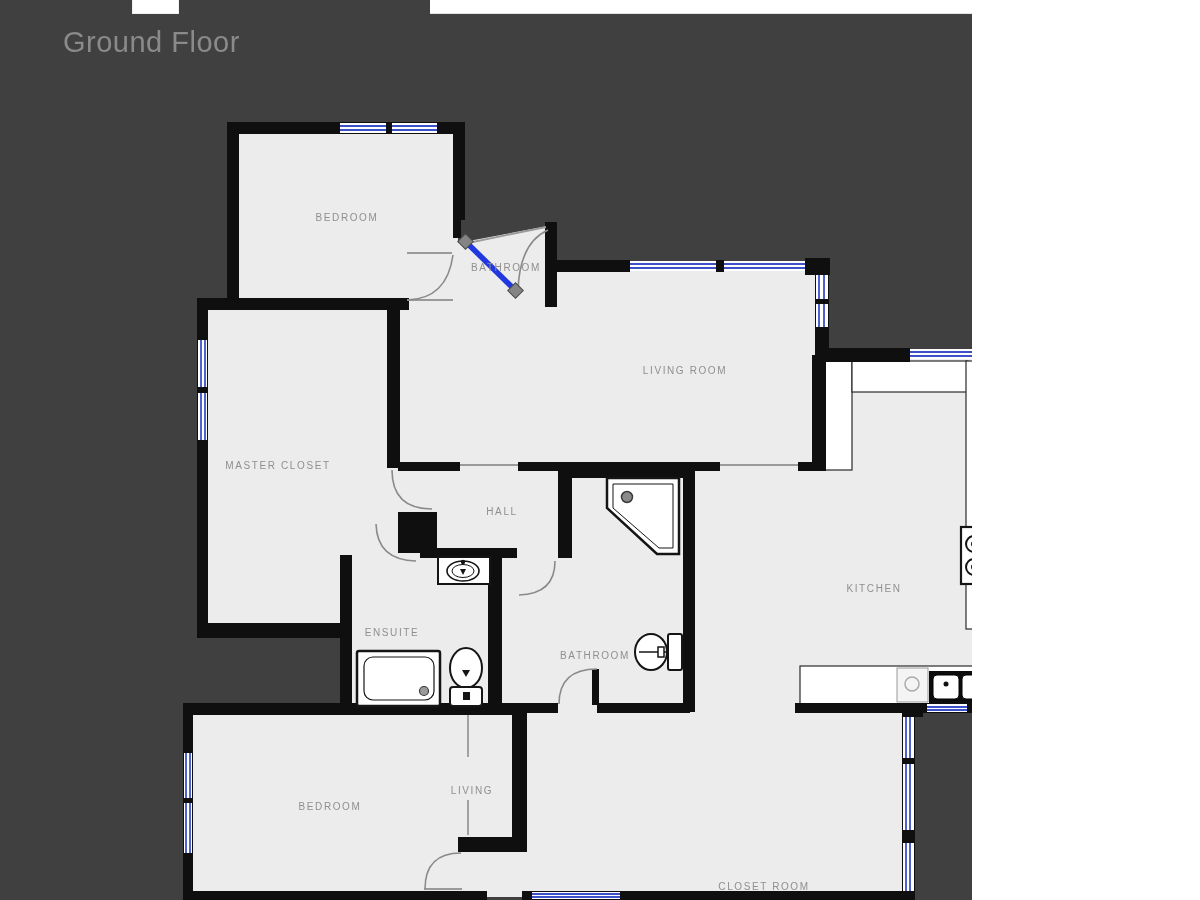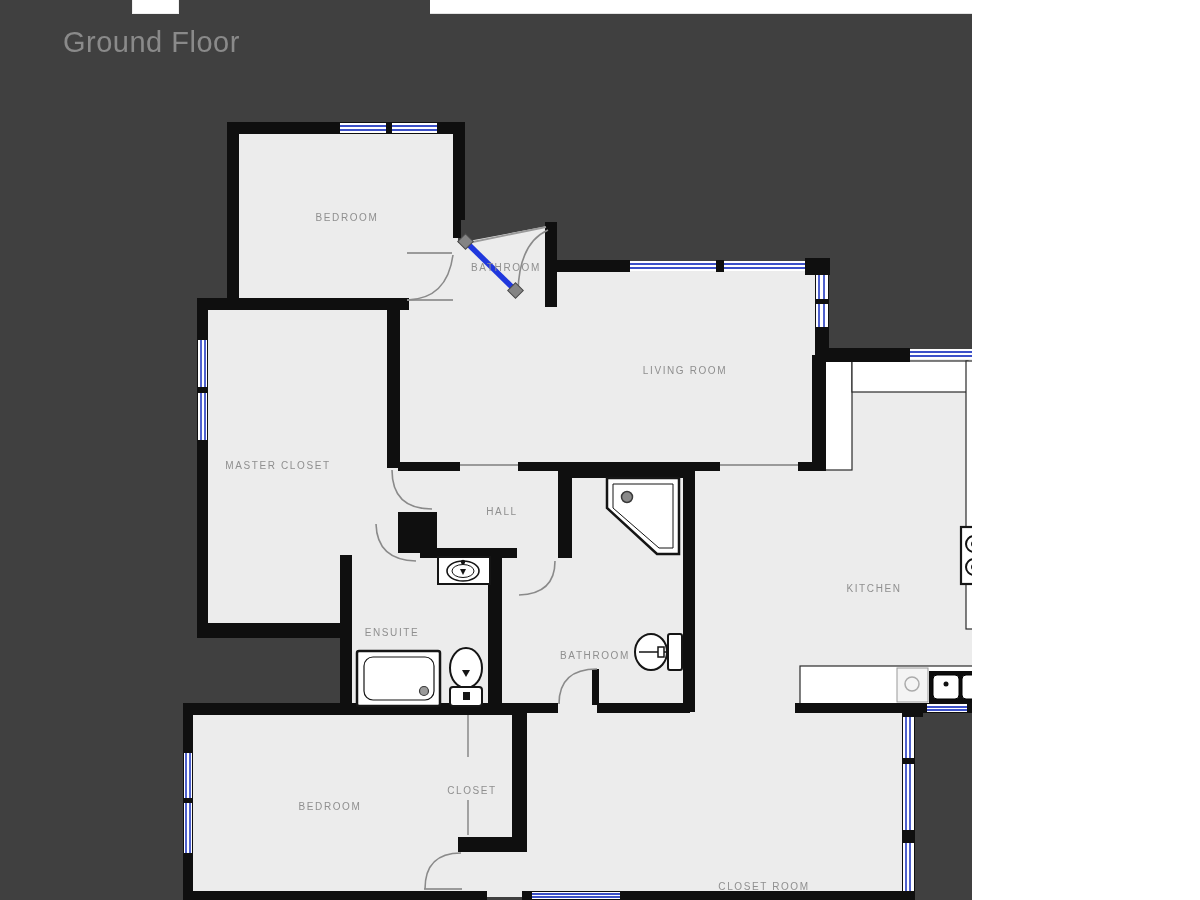--- a/index.html
+++ b/index.html
@@ -257,16 +257,16 @@
 
   <div class="room-label" style="left:347px;top:217px;">BEDROOM</div>
   <div class="room-label" style="left:506px;top:267px;">BATHROOM</div>
   <div class="room-label" style="left:685px;top:370px;">LIVING ROOM</div>
   <div class="room-label" style="left:278px;top:465px;">MASTER CLOSET</div>
   <div class="room-label" style="left:502px;top:511px;">HALL</div>
   <div class="room-label" style="left:392px;top:632px;">ENSUITE</div>
   <div class="room-label" style="left:595px;top:655px;">BATHROOM</div>
   <div class="room-label" style="left:849px;top:588px;margin-left:25px;">KITCHEN</div>
   <div class="room-label" style="left:330px;top:806px;">BEDROOM</div>
-  <div class="room-label" style="left:472px;top:790px;background:#ececec;padding:0 2px;">CLOSET</div>
+  <div class="room-label" style="left:472px;top:790px;background:#ececec;padding:0 2px;">LIVING</div>
   <div class="room-label" style="left:764px;top:886px;">CLOSET ROOM</div>
 
 </div>
 
 </body></html>

